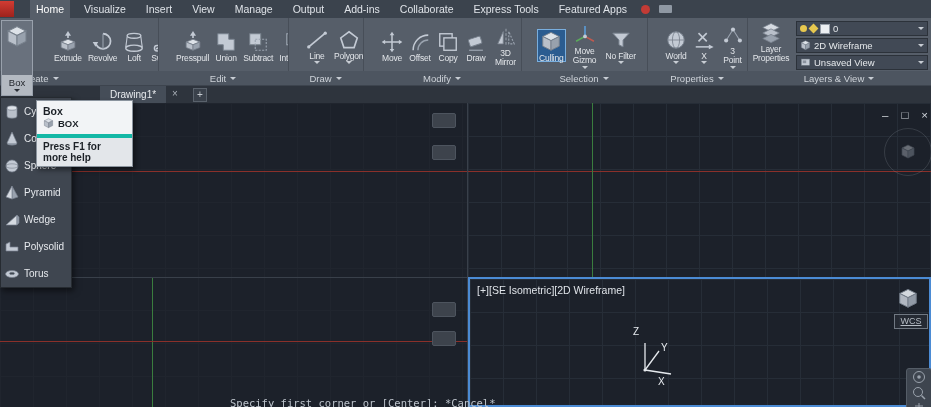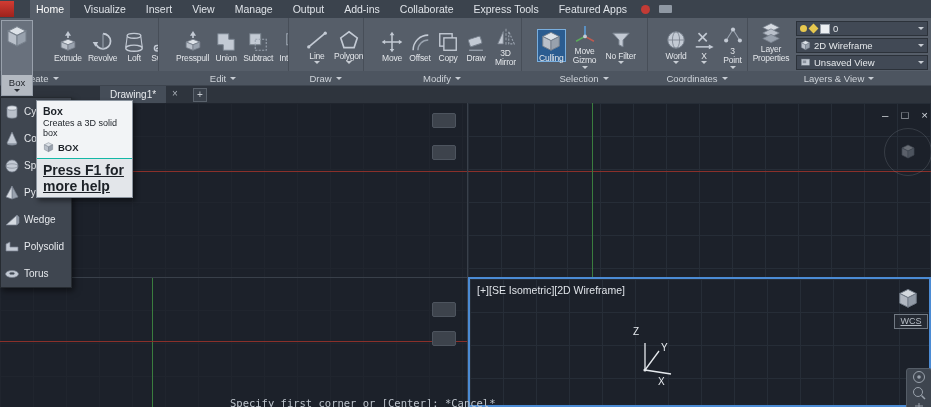--- a/index.html
+++ b/index.html
@@ -93,21 +93,21 @@
     box-shadow:2px 3px 6px rgba(0,0,0,.5);z-index:50;}
   .prim-item{height:27px;display:flex;align-items:center;gap:4px;padding-left:3px;font-size:10px;color:#e6e9ed;cursor:default;}
   .prim-item svg{width:16px;height:16px;flex:none;}
   
   .tooltip{position:absolute;left:36px;top:100px;width:95px;background:#f2f4f6;border:1px solid #8b949e;
     box-shadow:2px 3px 5px rgba(0,0,0,.45);z-index:70;color:#1c2127;}
   .tt-title{font-size:10.5px;font-weight:bold;padding:4px 6px 1px;}
   .tt-desc{font-size:9px;padding:0 6px 4px;}
   .tt-cmd{display:flex;align-items:center;gap:4px;padding:0 6px 5px;font-size:9.5px;font-weight:bold;}
   .tt-cmd svg{width:11px;height:11px;}
-  .tt-help{border-top:1px solid #14b8a6;background:#e3e6ea;font-size:14px;font-weight:bold;padding:3px 6px;text-decoration:underline;}
+  .tt-help{border-top:4px solid #14b8a6;background:#e3e6ea;font-size:10px;font-weight:bold;padding:3px 6px;}
 </style>
 </head>
 <body>
 
 <div id="app">
 
   <svg width="0" height="0" style="position:absolute">
     <defs>
       <symbol id="s-cube" viewBox="0 0 16 16">
         <polygon points="8,1 14,4 8,7 2,4" fill="#dde2e8" stroke="#77808c" stroke-width=".7"></polygon>
@@ -439,21 +439,21 @@
         </div>
         <div class="rbtn">
           <svg class="ric">
               <use href="#s-threepoint"></use>
             </svg>
           <span class="lbl">3 Point</span>
           <span class="chev"></span>
         </div>
       </div>
       <div class="panel-label">
-        <span>Coordinates</span>
+        <span>Properties</span>
         <span class="chev"></span>
       </div>
     </div>
 
     <div class="panel p-layers">
       <div class="layers-inner">
         <div class="rbtn">
           <svg class="ric">
               <use href="#s-layers"></use>
             </svg>
@@ -610,21 +610,20 @@
     <div class="prim-item">
       <svg>
           <use href="#s-torus"></use>
         </svg>
       <span>Torus</span>
     </div>
   </div>
 
   <div class="tooltip">
     <div class="tt-title">Box</div>
-    <div class="tt-desc">Creates a 3D solid box</div>
     <div class="tt-cmd">
       <svg>
           <use href="#s-cube"></use>
         </svg>
       <span>BOX</span>
     </div>
     <div class="tt-help">Press F1 for more help</div>
   </div>
 
 </div>

